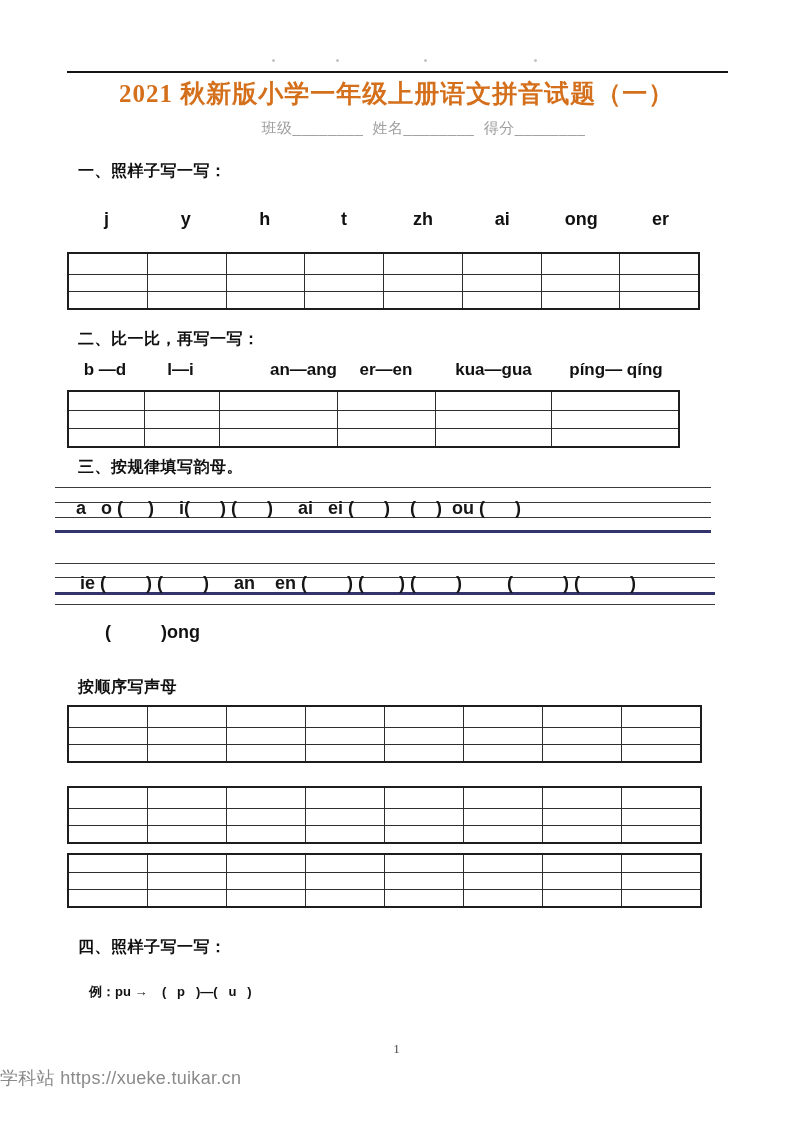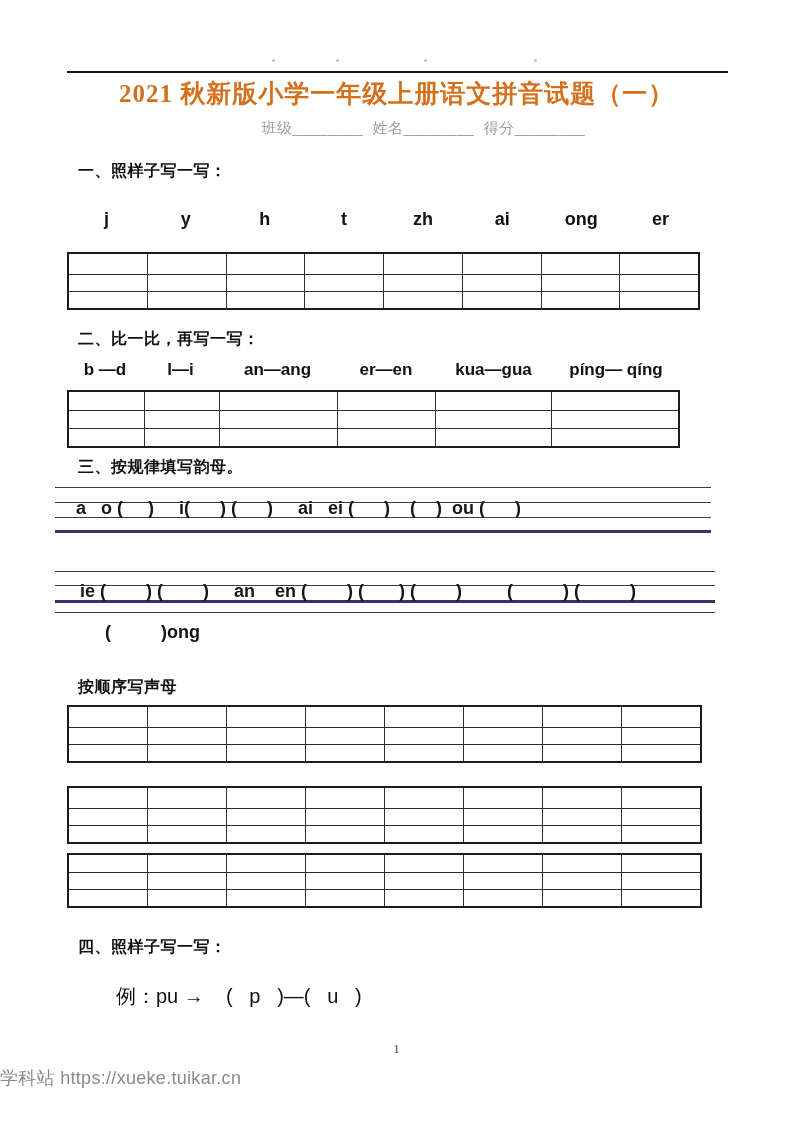--- a/index.html
+++ b/index.html
@@ -55,35 +55,35 @@
   .t3{left:67px;top:705px;width:635px;}
   .t4{left:67px;top:786px;width:635px;}
   .t5{left:67px;top:853px;width:635px;}
   .t5 .t-row:first-child{height:17px;}
 
   
   .cmp-row{left:67px;top:360px;width:613px;display:flex;}
   .cmp-row span{text-align:center;font-weight:bold;font-size:17px;flex:1 0 0;}
   .cmp-row span:nth-child(1){flex:76 0 0;}
   .cmp-row span:nth-child(2){flex:75 0 0;}
-  .cmp-row span:nth-child(3){flex:119 0 0;}
+  .cmp-row span:nth-child(3){flex:119 0 0;text-align:right;}
   .cmp-row span:nth-child(4){flex:98 0 0;}
   .cmp-row span:nth-child(5){flex:117 0 0;}
   .cmp-row span:nth-child(6){flex:128 0 0;}
 
   
   .fourline{position:absolute;}
   .fl-line{position:absolute;left:0;right:0;height:0;border-top:1px solid #3a3a3a;}
   .fl-navy{position:absolute;left:0;right:0;height:3px;background:#34346d;}
   .fl-text{position:absolute;font-weight:bold;font-size:18px;line-height:19px;white-space:pre;color:#161616;}
   .g1{left:55px;top:487px;width:656px;height:47px;}
-  .g2{left:55px;top:563px;width:660px;height:53px;margin-top:8px;}
+  .g2{left:55px;top:563px;width:660px;height:53px;}
 
   .ong-line{left:78px;top:622px;font-weight:bold;font-size:18px;}
-  .example-line{left:89px;top:983px;font-weight:normal;font-size:20px;}
+  .example-line{left:62px;top:983px;font-weight:bold;font-size:13px;}
 
   .page-num{left:0;top:1041px;width:793px;text-align:center;
     font-family:"Liberation Serif","DejaVu Serif",serif;font-size:13px;color:#4a4a4a;}
   .site-footer{left:0;top:1066px;width:793px;
     font-size:18px;color:#8a8a8a;letter-spacing:.3px;}
 </style>
 </head>
 <body>
 
 <div id="page">

